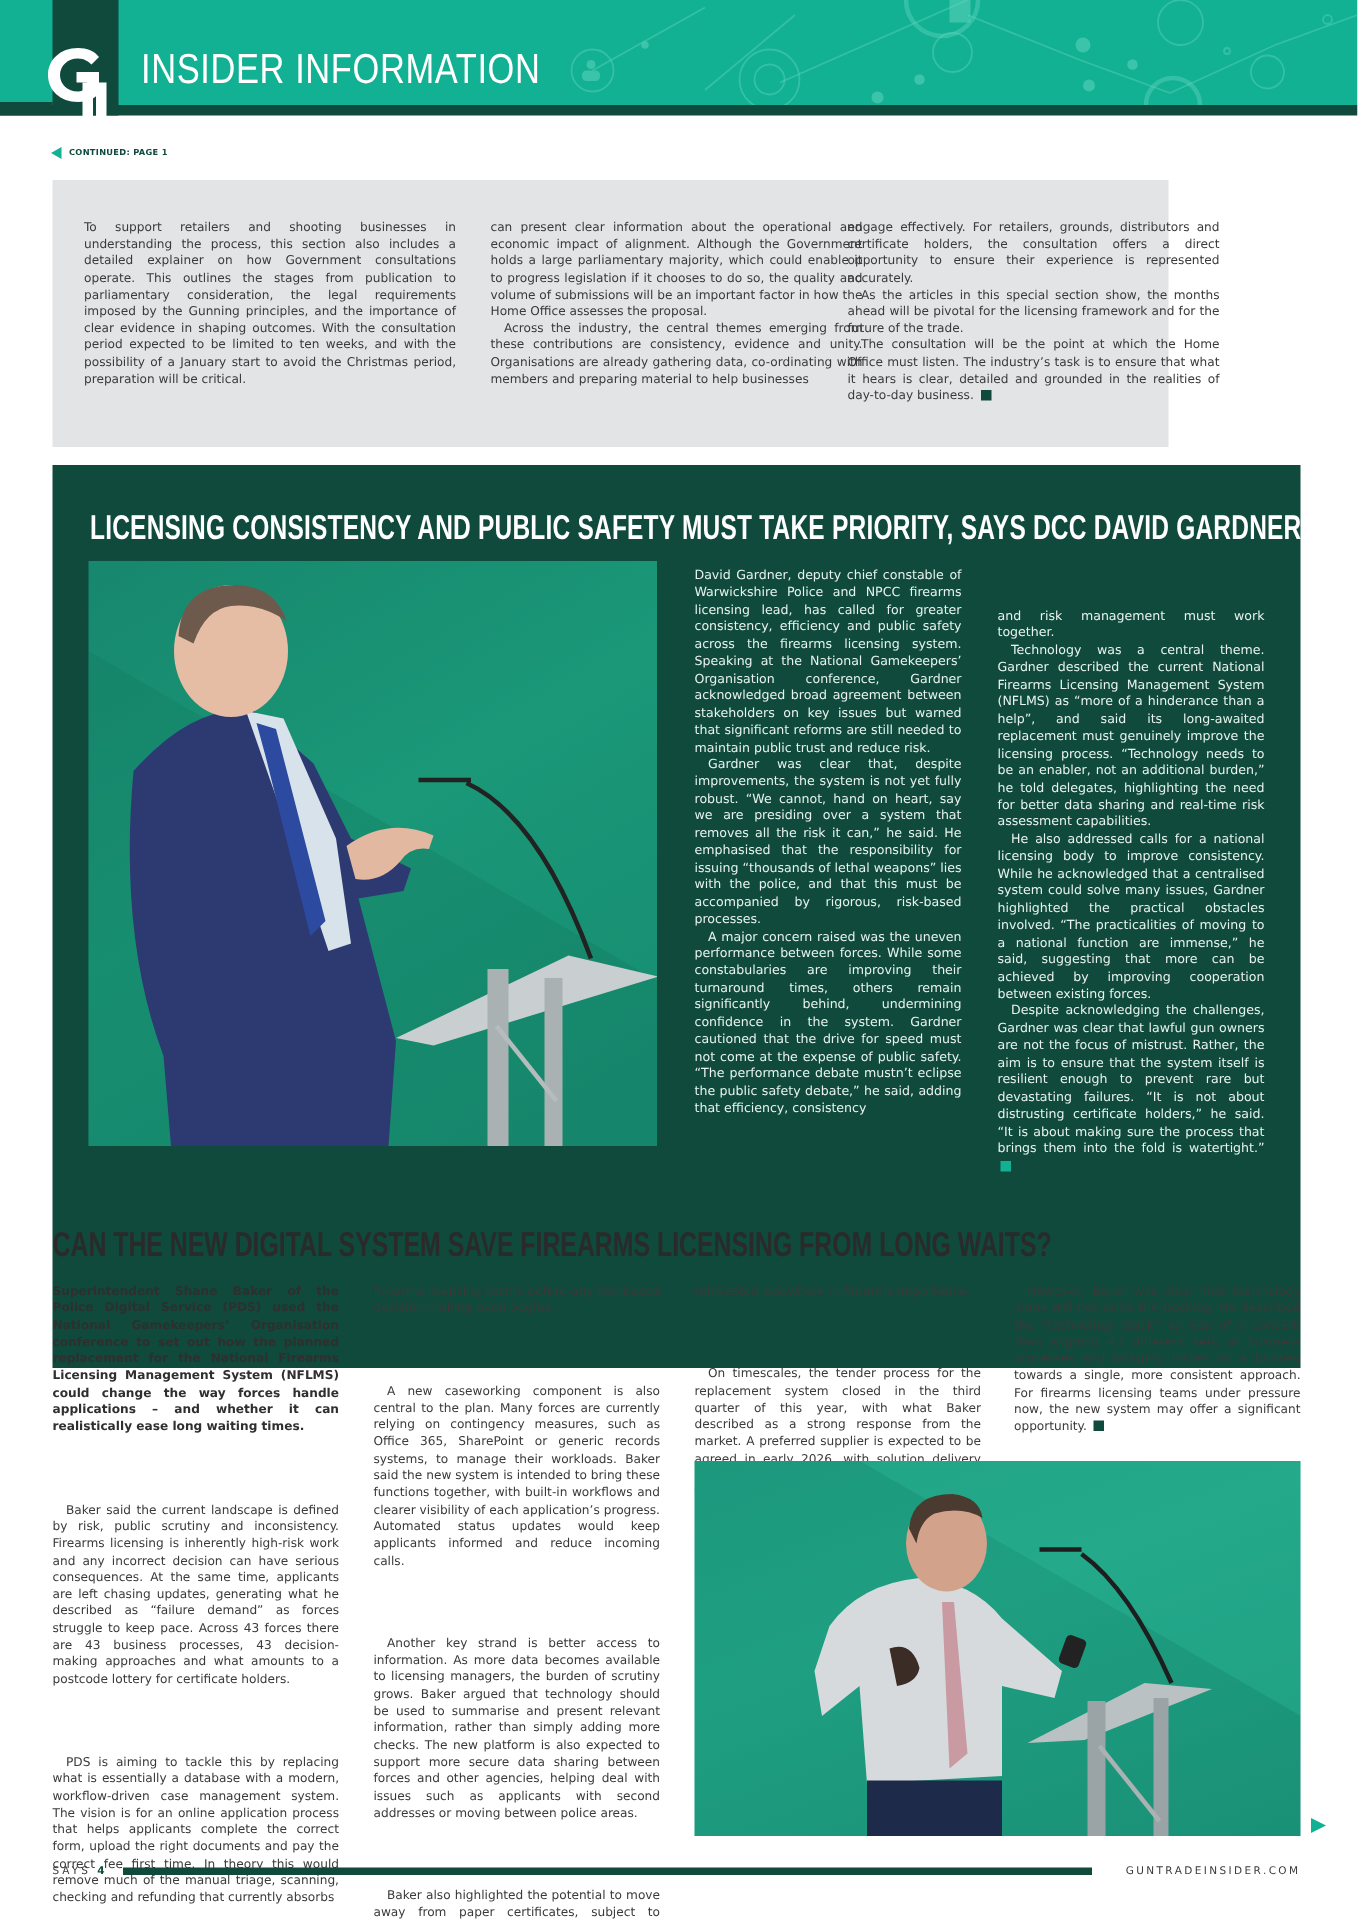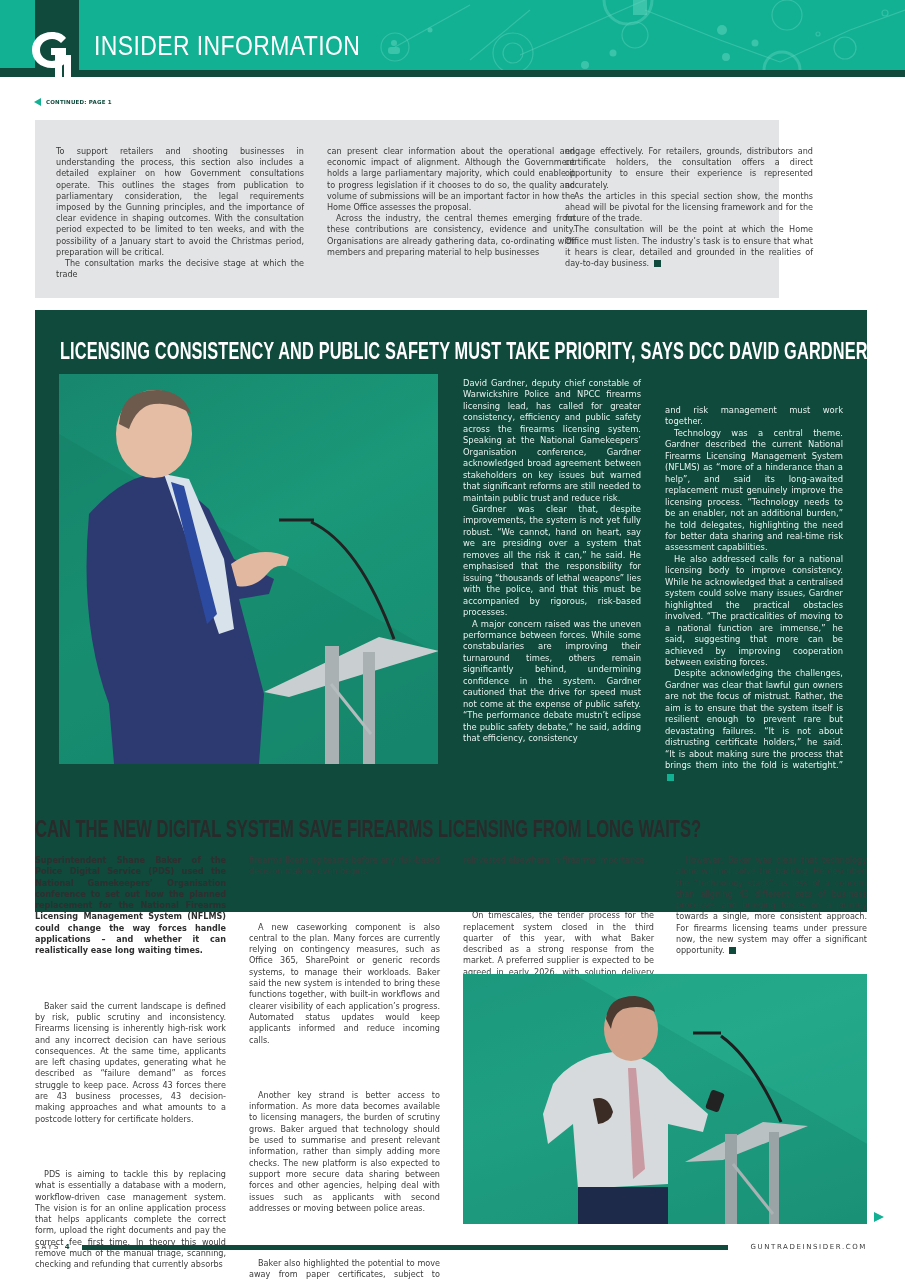--- a/index.html
+++ b/index.html
@@ -101,21 +101,20 @@
 </header>
 
 <div class="continued">
   <div class="arrow"></div>
   <span>CONTINUED: PAGE 1</span>
 </div>
 
 <section class="greybox">
   <div class="col" style="left:21px;">
     <p>To support retailers and shooting businesses in understanding the process, this section also includes a detailed explainer on how Government consultations operate. This outlines the stages from publication to parliamentary consideration, the legal requirements imposed by the Gunning principles, and the importance of clear evidence in shaping outcomes. With the consultation period expected to be limited to ten weeks, and with the possibility of a January start to avoid the Christmas period, preparation will be critical.</p>
-    <p>The consultation marks the decisive stage at which the trade</p>
   </div>
   <div class="col" style="left:292px;">
     <p>can present clear information about the operational and economic impact of alignment. Although the Government holds a large parliamentary majority, which could enable it to progress legislation if it chooses to do so, the quality and volume of submissions will be an important factor in how the Home Office assesses the proposal.</p>
     <p>Across the industry, the central themes emerging from these contributions are consistency, evidence and unity. Organisations are already gathering data, co-ordinating with members and preparing material to help businesses</p>
   </div>
   <div class="col" style="left:530px;">
     <p>engage effectively. For retailers, grounds, distributors and certificate holders, the consultation offers a direct opportunity to ensure their experience is represented accurately.</p>
     <p>As the articles in this special section show, the months ahead will be pivotal for the licensing framework and for the future of the trade.</p>
     <p><span>The consultation will be the point at which the Home Office must listen. The industry’s task is to ensure that what it hears is clear, detailed and grounded in the realities of day-to-day business.</span> <span class="end-mark"></span></p>
   </div>

